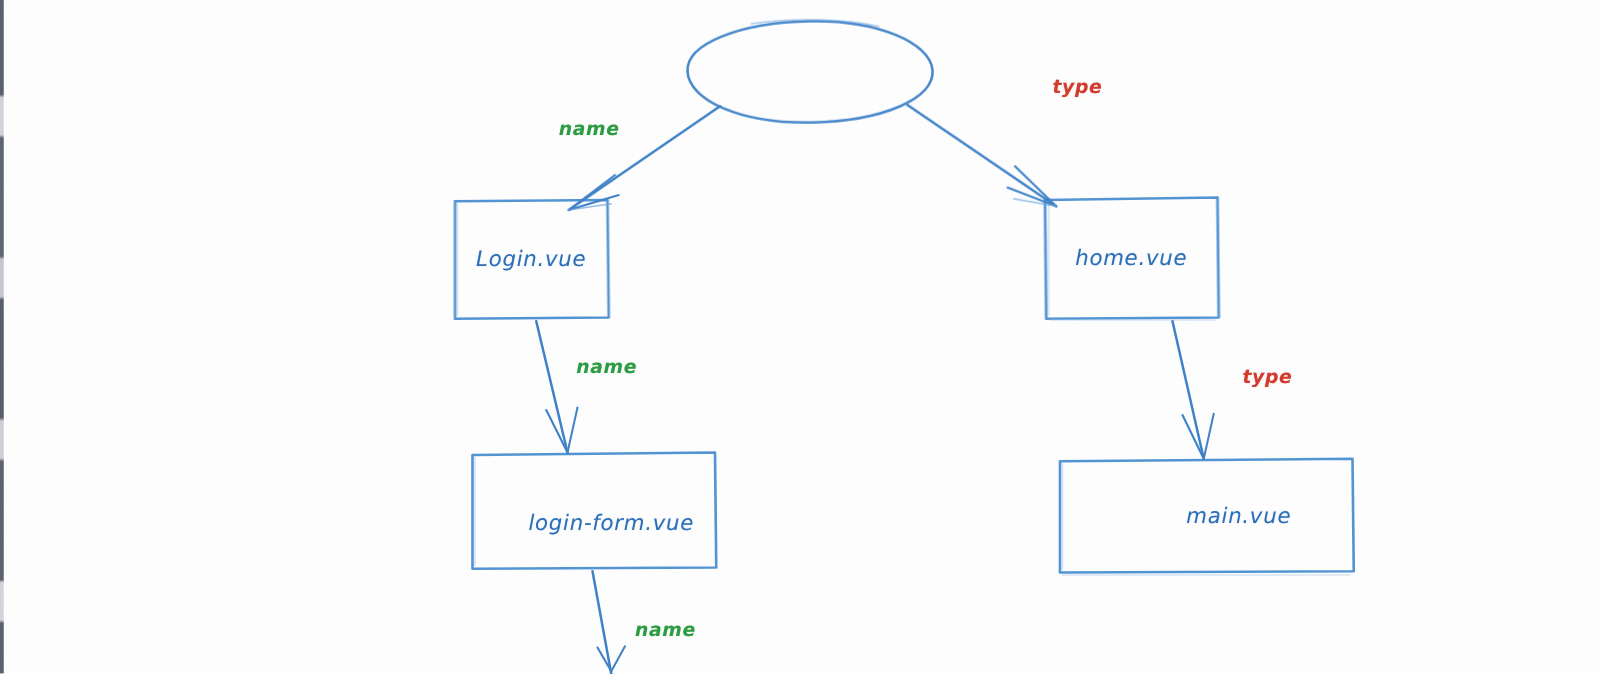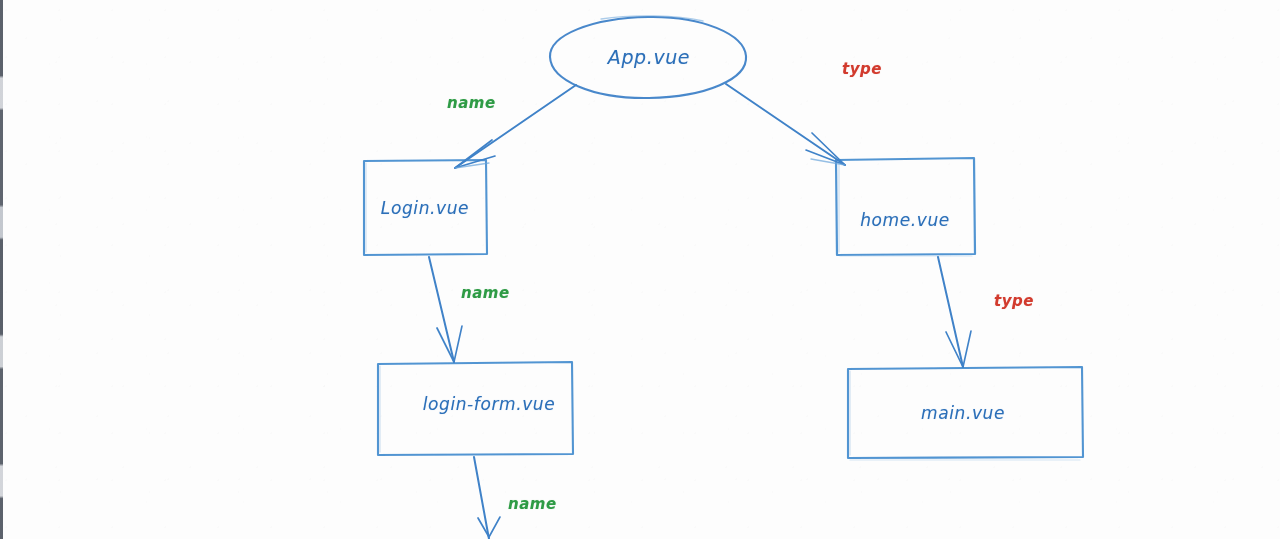--- a/index.html
+++ b/index.html
@@ -148,29 +148,28 @@
 
       <g>
         <path d="M 474 457 L 489 539" stroke="#3f82c8" stroke-width="2.0"></path>
         <path d="M 489 537 L 478 518" stroke="#3f82c8" stroke-width="1.7"></path>
         <path d="M 489 537 L 500 517" stroke="#3f82c8" stroke-width="1.6"></path>
       </g>
 
     </g>
   </svg>
 
-  <div class="node-label" style="left:550px; top:37px; width:198px; height:40px; font-size:19px;">App.vue</div>
 
   <div class="node-label" style="left:363px; top:188px; width:124px; height:40px;font-style:italic;">Login.vue</div>
 
-  <div class="node-label" style="left:835px; top:200px; width:140px; height:40px;">home.vue</div>
+  <div class="node-label" style="left:835px; top:187px; width:140px; height:40px;">home.vue</div>
 
-  <div class="node-label" style="left:377px; top:384px; width:224px; height:40px;">login-form.vue</div>
+  <div class="node-label" style="left:377px; top:399px; width:224px; height:40px;">login-form.vue</div>
 
-  <div class="node-label" style="left:847px; top:393px; width:232px; height:40px;">main.vue</div>
+  <div class="node-label" style="left:847px; top:393px; width:232px; height:40px;padding-left:28px;">main.vue</div>
 
   <div class="edge-label name" style="left:447px; top:94px;">name</div>
 
   <div class="edge-label type" style="left:814px; top:60px;">type</div>
 
   <div class="edge-label name" style="left:461px; top:284px;">name</div>
 
   <div class="edge-label type" style="left:966px; top:292px;">type</div>
 
   <div class="edge-label name" style="left:508px; top:495px;">name</div>

